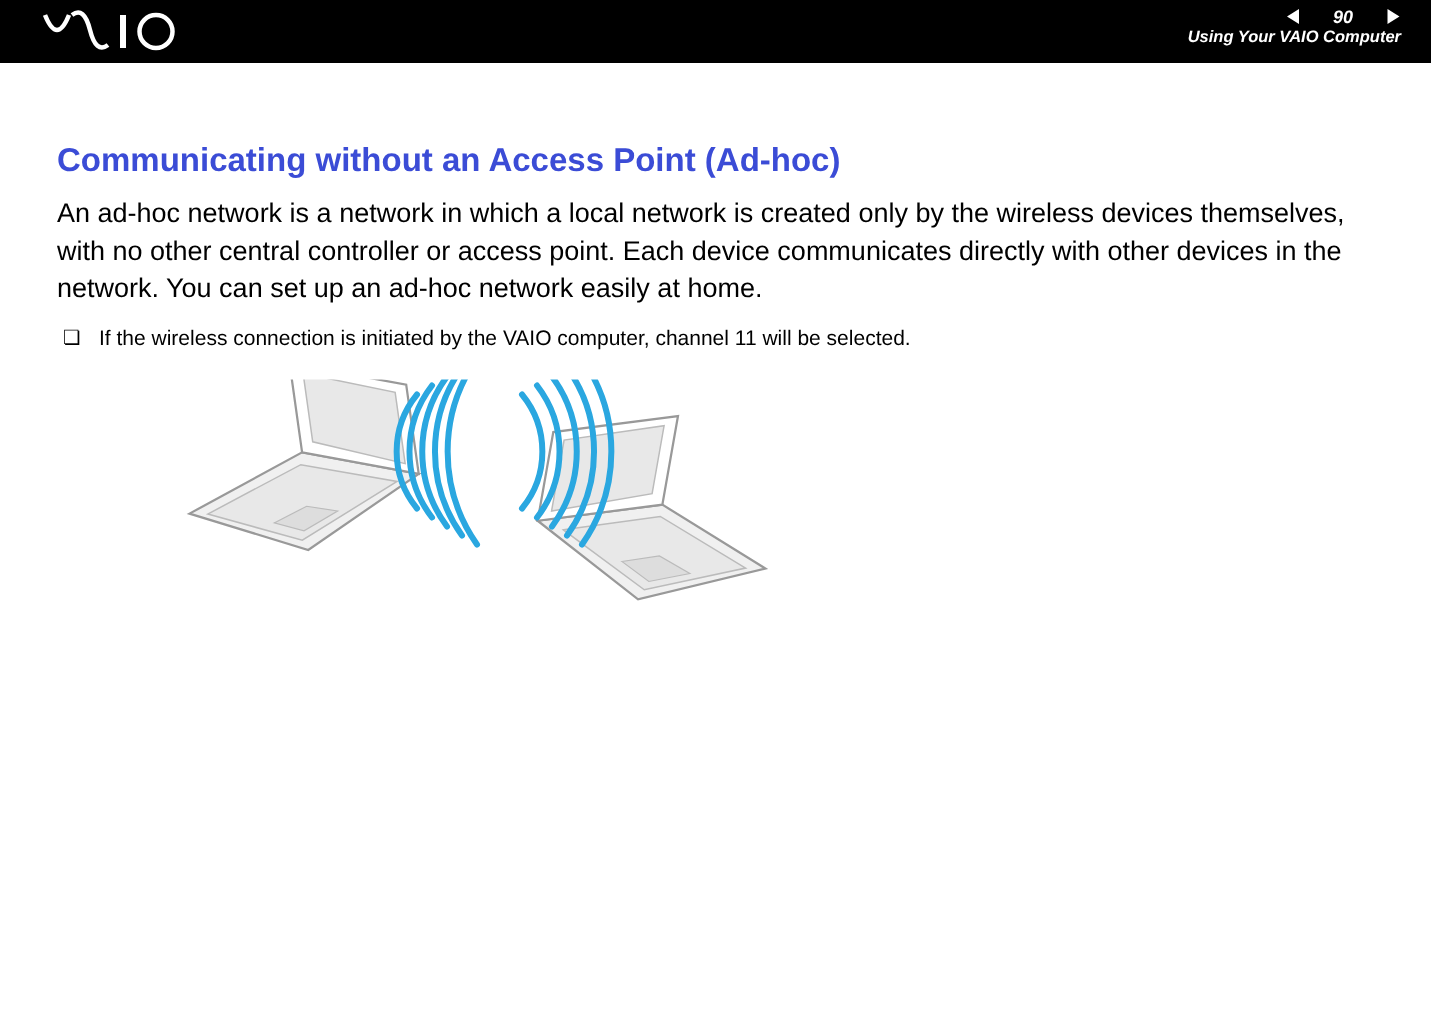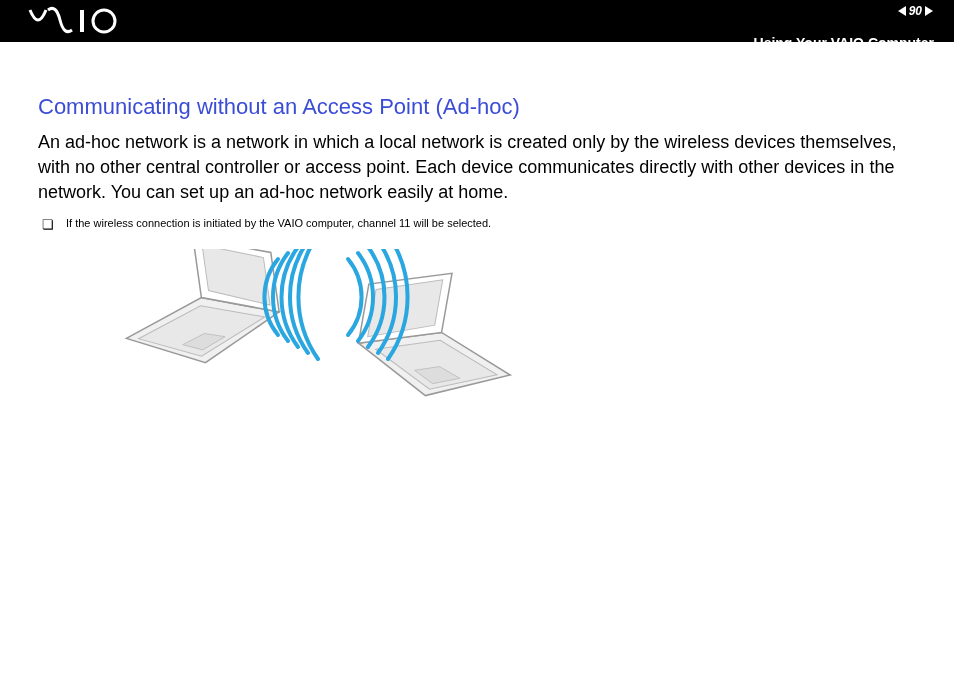--- a/index.html
+++ b/index.html
@@ -35,51 +35,52 @@
     text-align: right;
     color: #fff;
   }
   .page-nav {
     font-size: 12px;
     font-style: italic;
     font-weight: bold;
     display: flex;
     align-items: center;
     justify-content: flex-end;
-    gap: 0;
+    gap: 20px;
   }
   .page-nav svg { vertical-align: middle; }
   .page-nav .pagenum { color: #fff; }
   .section-name {
-    font-size: 14px;
+    font-size: 11px;
     font-weight: bold;
-    margin-top: 17px;
+    margin-top: 1px;
+    font-style: italic;
   }
   .content {
     padding: 30px 30px 0 38px;
   }
   .title {
     color: #3b4cd6;
     font-size: 22px;
-    font-weight: 400;
+    font-weight: 700;
     margin: 22px 0 10px 0;
   }
   .para {
     font-size: 18px;
     line-height: 1.4;
   }
   ul.bullets {
     list-style: none;
     padding: 0;
     margin: 10px 0 0 0;
   }
   ul.bullets li {
     position: relative;
     padding-left: 28px;
-    font-size: 11px;
+    font-size: 14px;
     line-height: 1.4;
     margin-bottom: 8px;
   }
   ul.bullets li::before {
     content: "❏";
     position: absolute;
     left: 4px;
     top: 0;
     font-size: 13px;
   }

